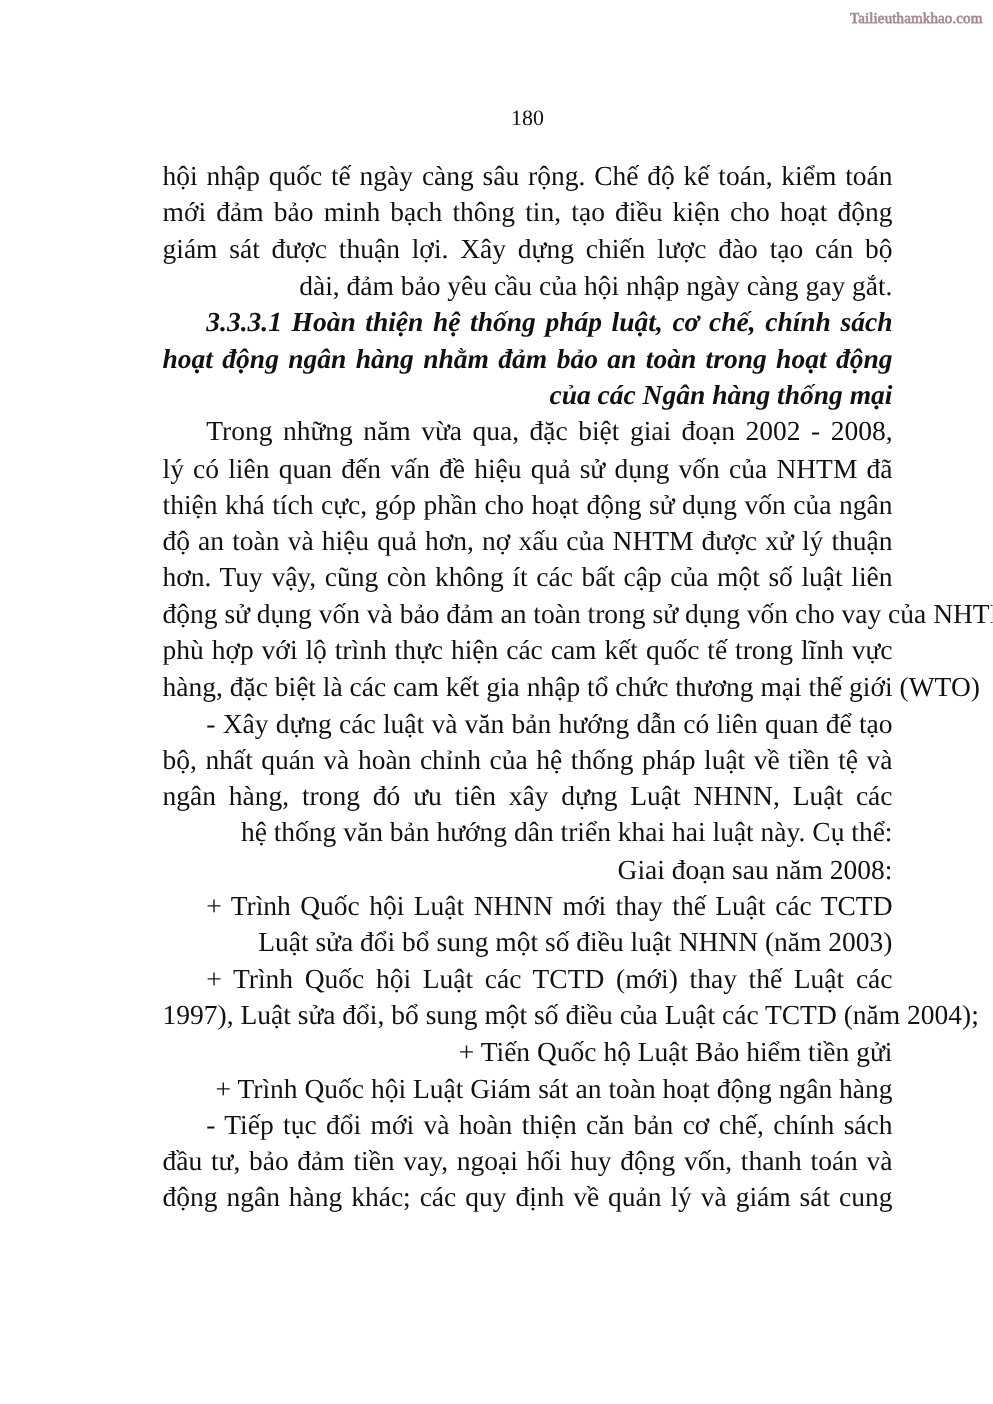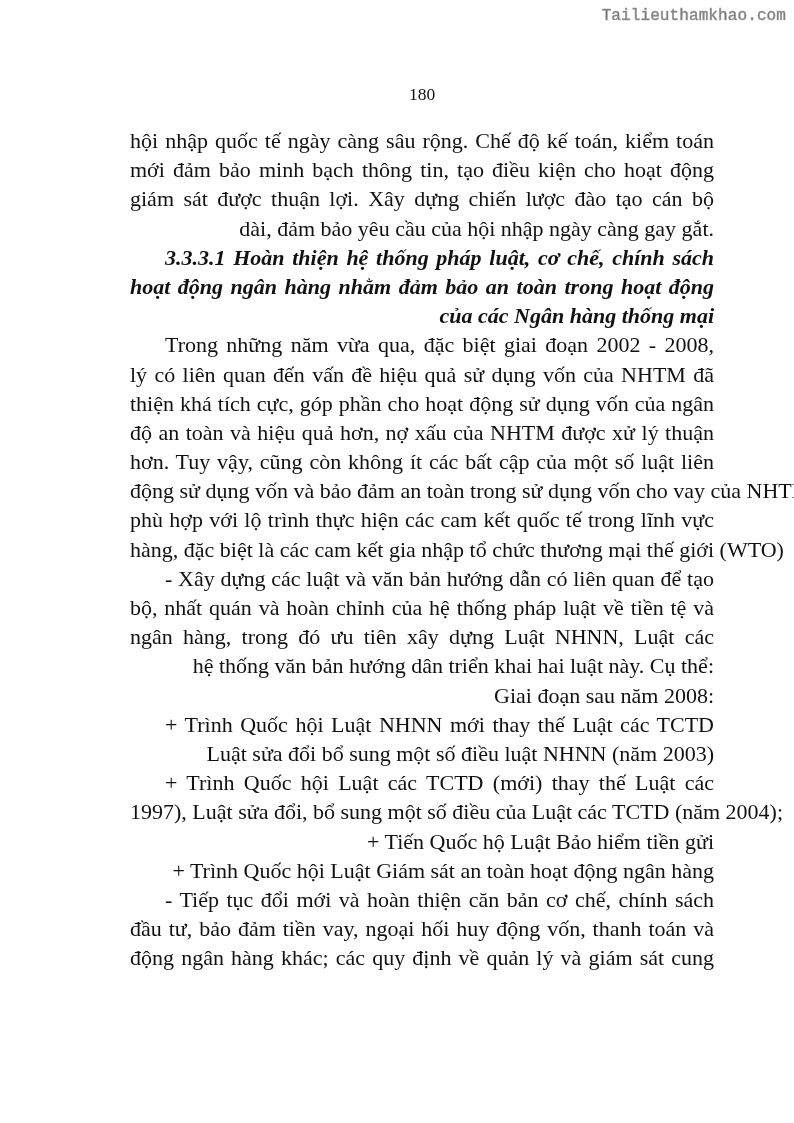--- a/index.html
+++ b/index.html
@@ -1,20 +1,20 @@
 <!DOCTYPE html>
 <html><head>
 <meta charset="utf-8">
 <style>
   html, body { margin: 0; padding: 0; background: #ffffff; }
   body { width: 794px; height: 1123px; position: relative; overflow: hidden; }
   .watermark {
     position: absolute; top: 7px; right: 8px;
-    font-family: Liberation Mono, monospace; font-size: 16px;
-    color: #737373; letter-spacing: 0.1px;
+    font-family: Liberation Serif, serif; font-size: 12px;
+    color: #ec4899; letter-spacing: 0.1px;
     -webkit-text-stroke: 0.6px #9a9a9a;
   }
   .page-number {
     position: absolute; top: 84px; left: 0; width: 844px; text-align: center;
     font-family: "Liberation Serif", serif; font-size: 17.5px; color: #111;
   }
   .content {
     position: absolute; top: 126px; left: 130px; width: 584px;
     font-family: "Liberation Serif", serif; font-size: 22px; color: #111;
     line-height: 29.2px;

